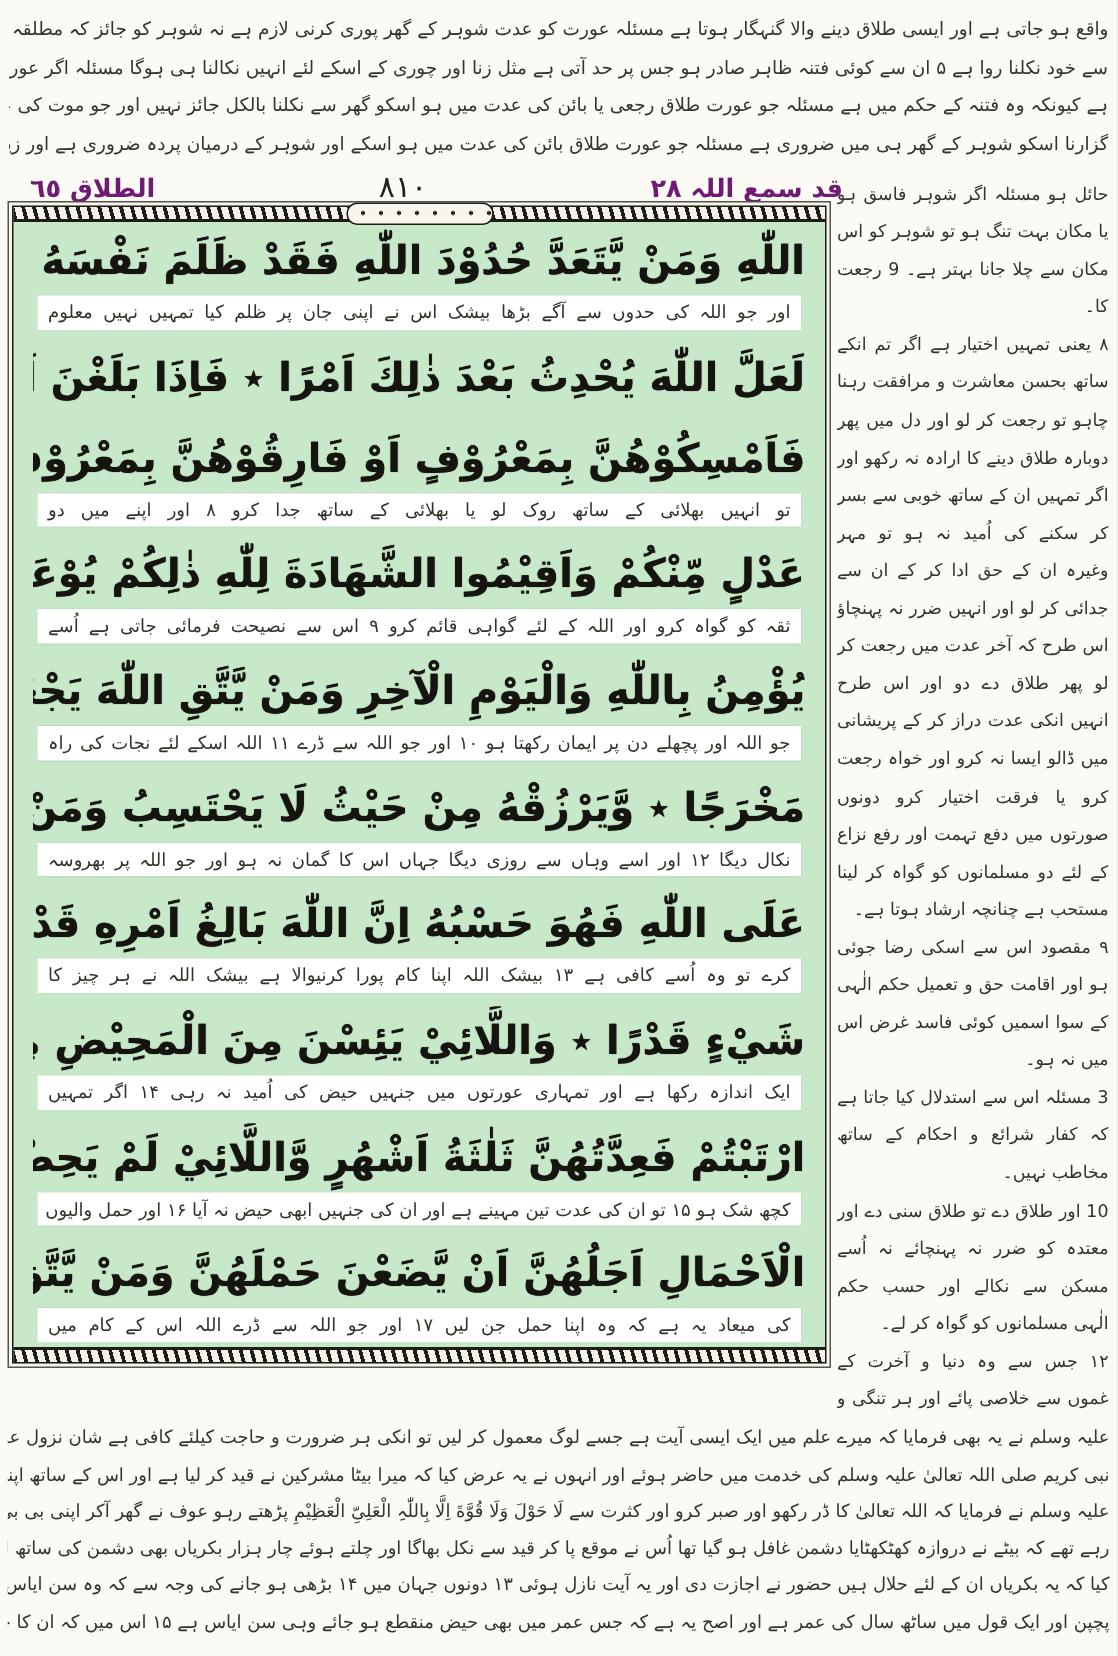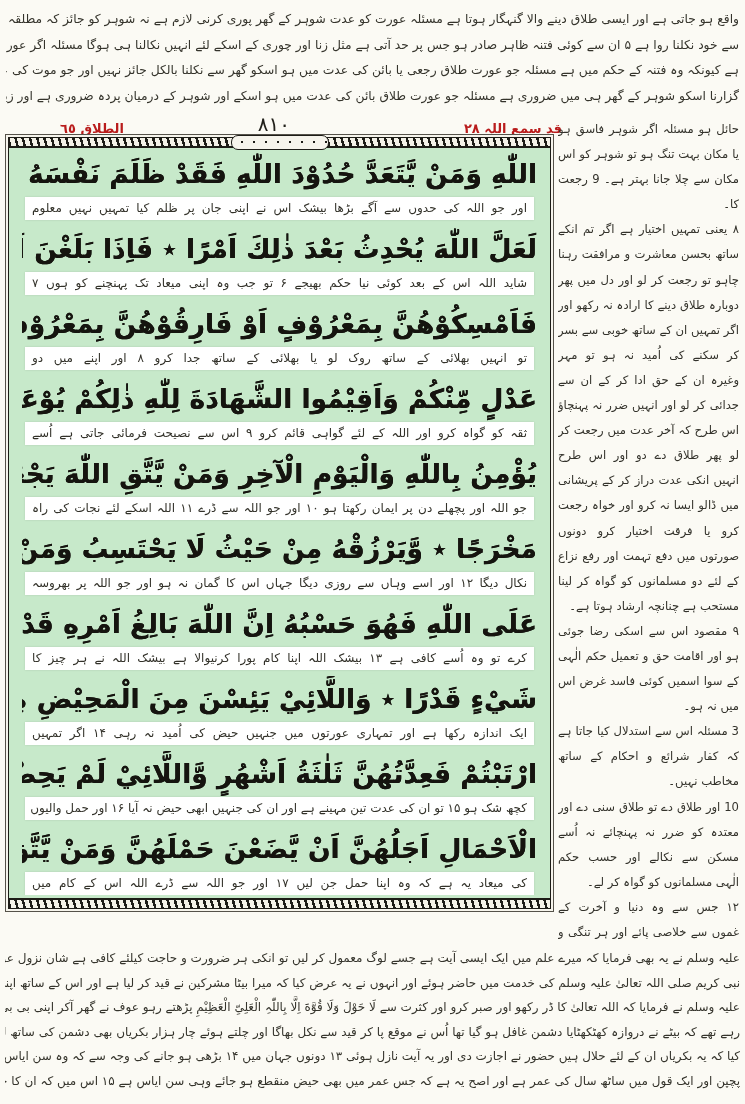--- a/index.html
+++ b/index.html
@@ -24,21 +24,21 @@
     color:#35342c;
     white-space:nowrap;
   }
 
   
   .header-row{
     position:absolute;top:108px;right:183px;left:20px;height:28px;
     display:flex;justify-content:space-between;align-items:flex-end;
     direction:rtl;
   }
-  .hdr-label{font-size:13px;font-weight:bold;color:#b91c1c;letter-spacing:1px;margin-left:40px;}
+  .hdr-label{font-size:17px;font-weight:bold;color:#701a75;letter-spacing:1px;}
   .page-number{font-size:20px;font-weight:normal;color:#22211b;letter-spacing:2px;}
 
   
   .panel{
     position:absolute;left:8px;top:137px;width:543px;height:772px;
     box-sizing:border-box;
     background:#c7e9ca;
     border:1.5px solid #1d1c17;
     box-shadow:0 0 0 2px #f6f4ec, 0 0 0 3px #55524a;
   }
@@ -132,21 +132,20 @@
 
     <div class="panel-content">
 
         <div class="verse-group">
           <div class="arabic">اللّٰهِ وَمَنْ يَّتَعَدَّ حُدُوْدَ اللّٰهِ فَقَدْ ظَلَمَ نَفْسَهُ لَا تَدْرِيْ</div>
           <div class="urdu">اور جو اللہ کی حدوں سے آگے بڑھا بیشک اس نے اپنی جان پر ظلم کیا تمہیں نہیں معلوم</div>
         </div>
 
         <div class="verse-group">
           <div class="arabic">لَعَلَّ اللّٰهَ يُحْدِثُ بَعْدَ ذٰلِكَ اَمْرًا ٭ فَاِذَا بَلَغْنَ اَجَلَهُنَّ</div>
-          <div class="urdu">شاید اللہ اس کے بعد کوئی نیا حکم بھیجے ۶ تو جب وہ اپنی میعاد تک پہنچنے کو ہوں ۷</div>
         </div>
 
         <div class="verse-group">
           <div class="arabic">فَاَمْسِكُوْهُنَّ بِمَعْرُوْفٍ اَوْ فَارِقُوْهُنَّ بِمَعْرُوْفٍ وَّاَشْهِدُوْا ذَوَيْ</div>
           <div class="urdu">تو انہیں بھلائی کے ساتھ روک لو یا بھلائی کے ساتھ جدا کرو ۸ اور اپنے میں دو</div>
         </div>
 
         <div class="verse-group">
           <div class="arabic">عَدْلٍ مِّنْكُمْ وَاَقِيْمُوا الشَّهَادَةَ لِلّٰهِ ذٰلِكُمْ يُوْعَظُ بِهِ مَنْ كَانَ</div>
           <div class="urdu">ثقہ کو گواہ کرو اور اللہ کے لئے گواہی قائم کرو ۹ اس سے نصیحت فرمائی جاتی ہے اُسے</div>

